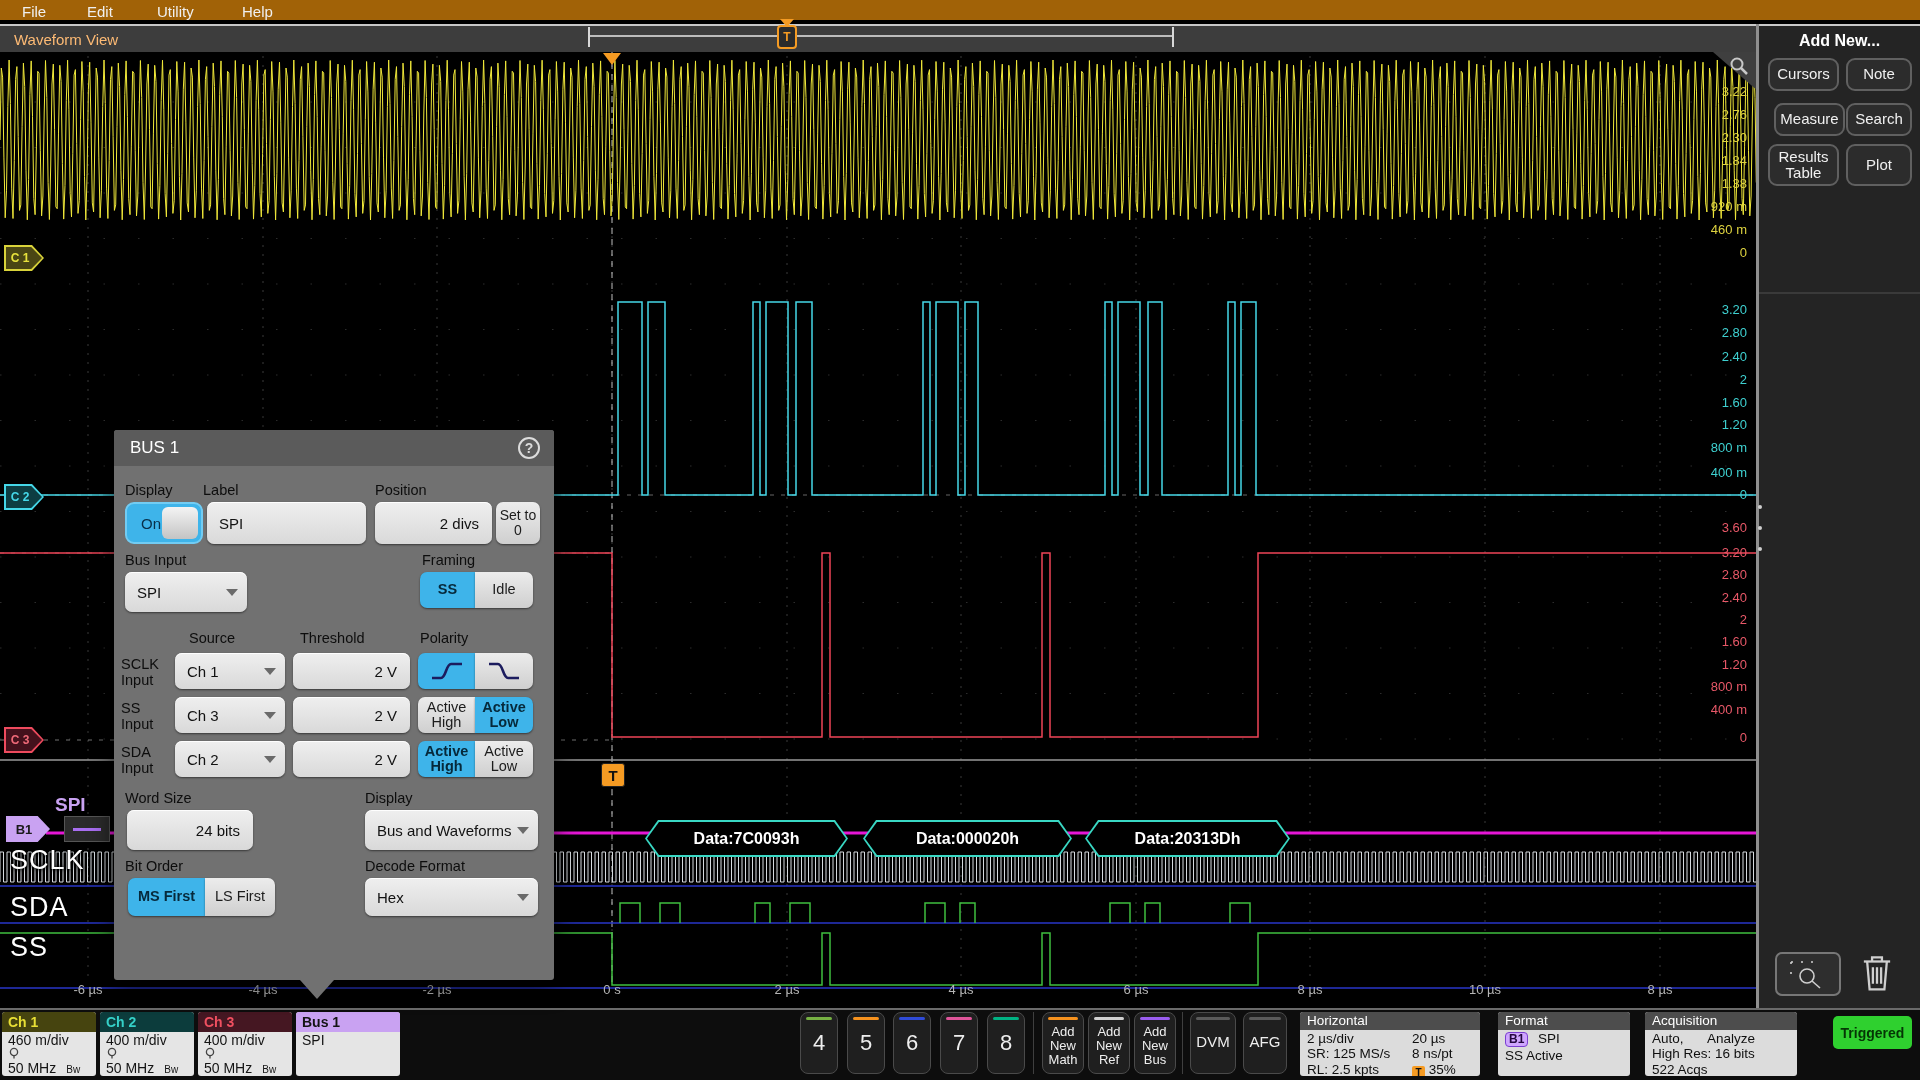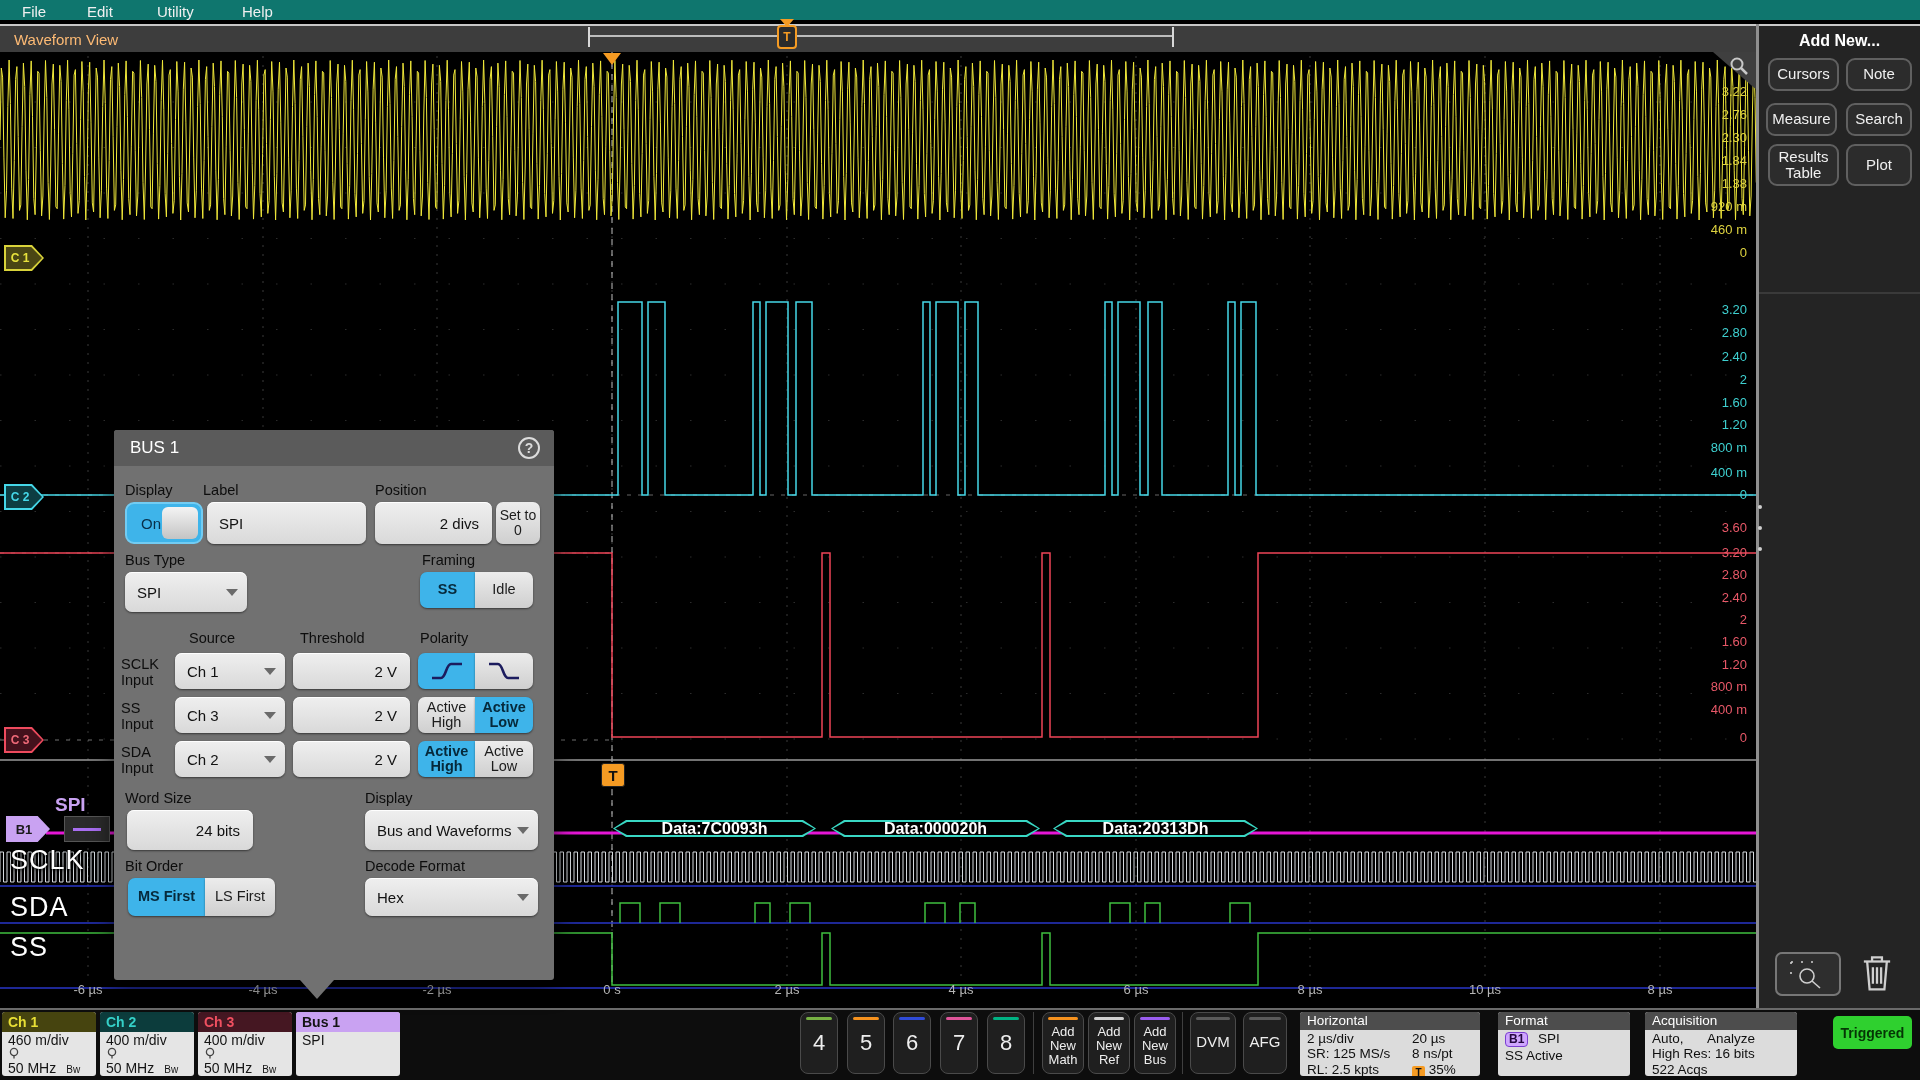--- a/index.html
+++ b/index.html
@@ -1,41 +1,41 @@
 <!DOCTYPE html>
 <html><head>
 <meta charset="utf-8">
 <style>
   html,body{margin:0;padding:0;background:#000;}
   body{width:1920px;height:1080px;position:relative;overflow:hidden;
        font-family:"Liberation Sans","DejaVu Sans",sans-serif;color:#fff;}
   .abs{position:absolute;}
   
-  .menubar{left:0;top:0;width:1920px;height:20px;background:#0f766e;}
+  .menubar{left:0;top:0;width:1920px;height:20px;background:#a16207;}
   .menu-item{top:3px;font-size:15px;color:#f0f0f0;cursor:default;}
   .tabstrip{left:0;top:24px;width:1757px;height:28px;background:#3d3d3d;border-top:2px solid #c9c9c9;box-sizing:border-box;}
   .tab-title{left:14px;top:5px;font-size:15px;color:#fdba74;}
   
   .sidebar{left:1759px;top:24px;width:161px;height:984px;background:#242424;border-top:2px solid #c9c9c9;box-sizing:border-box;}
   .divider-v{left:1756px;top:24px;width:3px;height:984px;background:#8f8f8f;}
   .sb-title{width:161px;text-align:center;top:6px;font-size:16px;font-weight:bold;color:#fff;}
   .sb-btn{background:#2c2c2c;border:2px solid #606060;border-radius:9px;color:#f0f0f0;
           font-size:15px;display:flex;align-items:center;justify-content:center;text-align:center;line-height:1.1;box-sizing:border-box;}
   .sb-sep{background:#3a3a3a;height:2px;}
   
   .wavearea{left:0;top:52px;width:1757px;height:956px;background:#000;}
   .axis-lab{font-size:13px;text-align:right;width:60px;}
   .axis-y1{color:#ddd23f;} .axis-y2{color:#3ed0d0;} .axis-y3{color:#e85868;}
   .time-lab{font-size:13px;color:#b5b5b5;width:60px;text-align:center;top:930px;}
   .dig-lab{color:#fff;font-size:27px;letter-spacing:1px;text-shadow:0 0 5px #000,0 0 3px #000;}
   .chan-flag{width:40px;height:26px;}
   .chan-flag .o{position:absolute;inset:0;clip-path:polygon(0 0,70% 0,100% 50%,70% 100%,0 100%);}
   .chan-flag .i{position:absolute;inset:2px;clip-path:polygon(0 0,70% 0,100% 50%,70% 100%,0 100%);}
   .chan-flag span{position:absolute;inset:0;padding-right:8px;display:flex;align-items:center;justify-content:center;font-size:12px;font-weight:bold;}
-  .decode{height:17px;top:768px;}
+  .decode{height:37px;top:768px;margin-left:32px;}
   .decode .o{position:absolute;inset:0;background:#39d8c4;clip-path:polygon(13px 0,calc(100% - 13px) 0,100% 50%,calc(100% - 13px) 100%,13px 100%,0 50%);}
   .decode .i{position:absolute;inset:2px;background:#000;clip-path:polygon(12px 0,calc(100% - 12px) 0,100% 50%,calc(100% - 12px) 100%,12px 100%,0 50%);}
   .decode span{position:absolute;inset:0;display:flex;align-items:center;justify-content:center;font-size:16px;font-weight:bold;color:#fff;}
   .tbadge{width:22px;height:22px;background:#f59b23;border:1px solid #222;border-radius:3px;color:#111;
           font-weight:bold;font-size:15px;display:flex;align-items:center;justify-content:center;}
   
   .dialog{left:114px;top:430px;width:440px;height:550px;background:#717171;border-radius:3px;
           box-shadow:0 6px 24px rgba(0,0,0,.7);z-index:40;}
   .dlg-title{left:0;top:0;width:100%;height:36px;background:#5b5b5b;border-radius:3px 3px 0 0;box-sizing:border-box;}
   .dlg-title span{position:absolute;left:16px;top:8px;font-size:17px;color:#fff;}
@@ -263,21 +263,21 @@
     <div class="knob"></div>
   </div>
   <div class="abs fld" style="left:93px;top:72px;width:159px;height:42px">
     <span class="txt">SPI</span>
   </div>
   <div class="abs fld" style="left:261px;top:72px;width:117px;height:42px">
     <span class="txtr">2 divs</span>
   </div>
   <div class="abs fld segbtn" style="left:382px;top:72px;width:44px;height:42px;font-size:14px">Set to 0</div>
 
-  <span class="abs dlbl" style="left:11px;top:122px">Bus Type</span>
+  <span class="abs dlbl" style="left:11px;top:122px">Bus Input</span>
   <span class="abs dlbl" style="left:308px;top:122px">Framing</span>
   <div class="abs fld" style="left:11px;top:142px;width:122px;height:40px">
     <span class="txt">SPI</span>
     <span class="caret"></span>
   </div>
   <div class="abs segbtn sel-blue" style="left:306px;top:142px;width:55px;height:36px;border-radius:7px 0 0 7px">SS</div>
   <div class="abs segbtn" style="left:361px;top:142px;width:58px;height:36px;border-radius:0 7px 7px 0">Idle</div>
 
   <span class="abs dlbl" style="left:75px;top:200px">Source</span>
   <span class="abs dlbl" style="left:186px;top:200px">Threshold</span>
@@ -350,21 +350,21 @@
 <div class="abs" style="left:1758px;top:505px;width:4px;height:46px;z-index:6;display:flex;flex-direction:column;justify-content:space-between">
   <div style="width:4px;height:4px;border-radius:50%;background:#cfcfcf"></div>
   <div style="width:4px;height:4px;border-radius:50%;background:#cfcfcf"></div>
   <div style="width:4px;height:4px;border-radius:50%;background:#cfcfcf"></div>
 </div>
 
 <div class="abs sidebar">
   <span class="abs sb-title">Add New...</span>
   <div class="abs sb-btn" style="left:9px;top:32px;width:71px;height:33px">Cursors</div>
   <div class="abs sb-btn" style="left:87px;top:32px;width:66px;height:33px">Note</div>
-  <div class="abs sb-btn" style="left:7px;top:77px;width:71px;height:33px">Measure</div>
+  <div class="abs sb-btn" style="left:15px;top:77px;width:71px;height:33px">Measure</div>
   <div class="abs sb-btn" style="left:87px;top:77px;width:66px;height:33px">Search</div>
   <div class="abs sb-btn" style="left:9px;top:118px;width:71px;height:42px">Results Table</div>
   <div class="abs sb-btn" style="left:87px;top:118px;width:66px;height:42px">Plot</div>
   <div class="abs sb-sep" style="left:0;top:266px;width:161px"></div>
 
   <div class="abs" style="left:16px;top:926px;width:66px;height:44px;background:#2e2e2e;border:2px solid #777;border-radius:7px;box-sizing:border-box">
     <svg width="62" height="40" viewBox="0 0 62 40">
       <g stroke="#cfcfcf" stroke-width="1.6" fill="none">
         <path d="M14 8 h5 M24 8 h5 M34 8 h5 M14 8 v5 M14 18 v5" stroke-dasharray="2 3"></path>
         <circle cx="30" cy="22" r="7"></circle>

